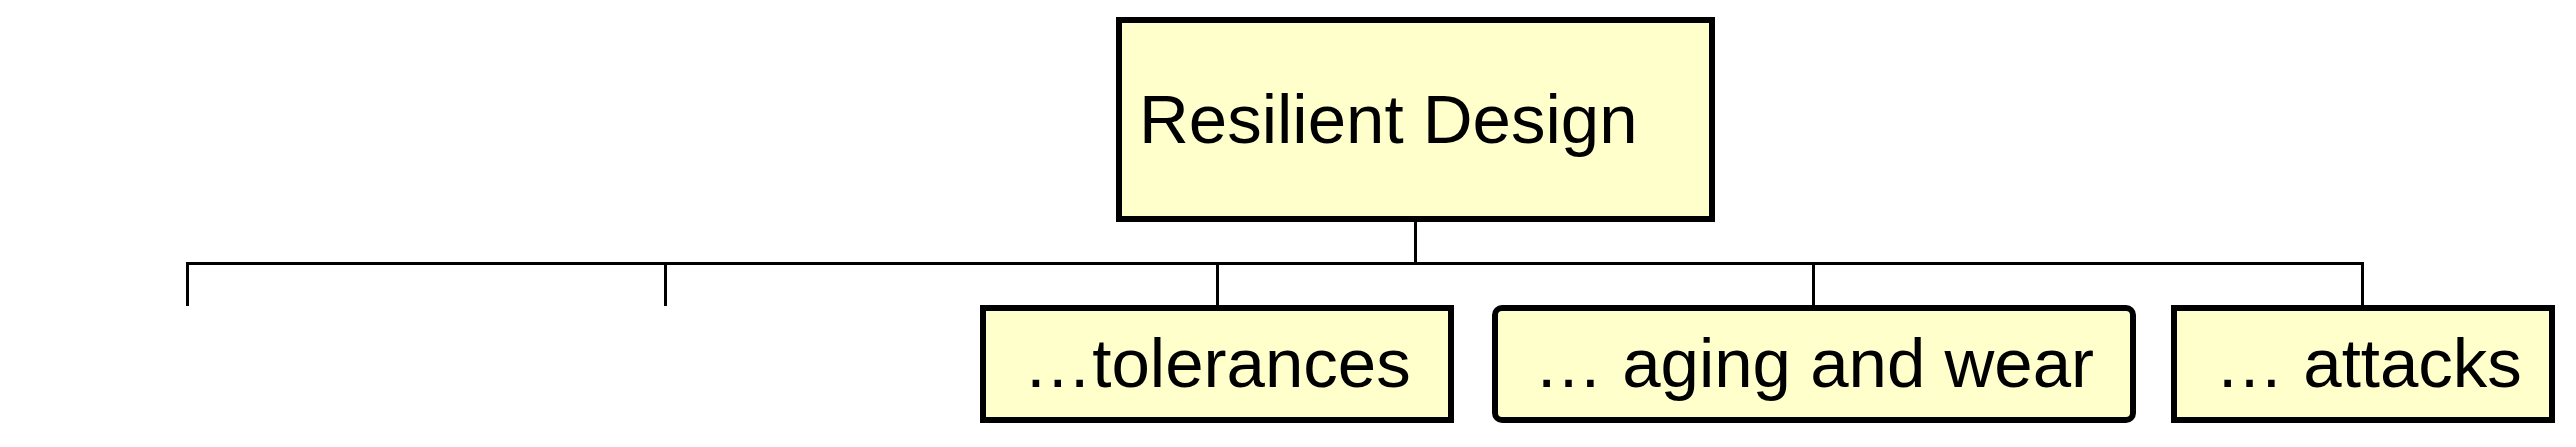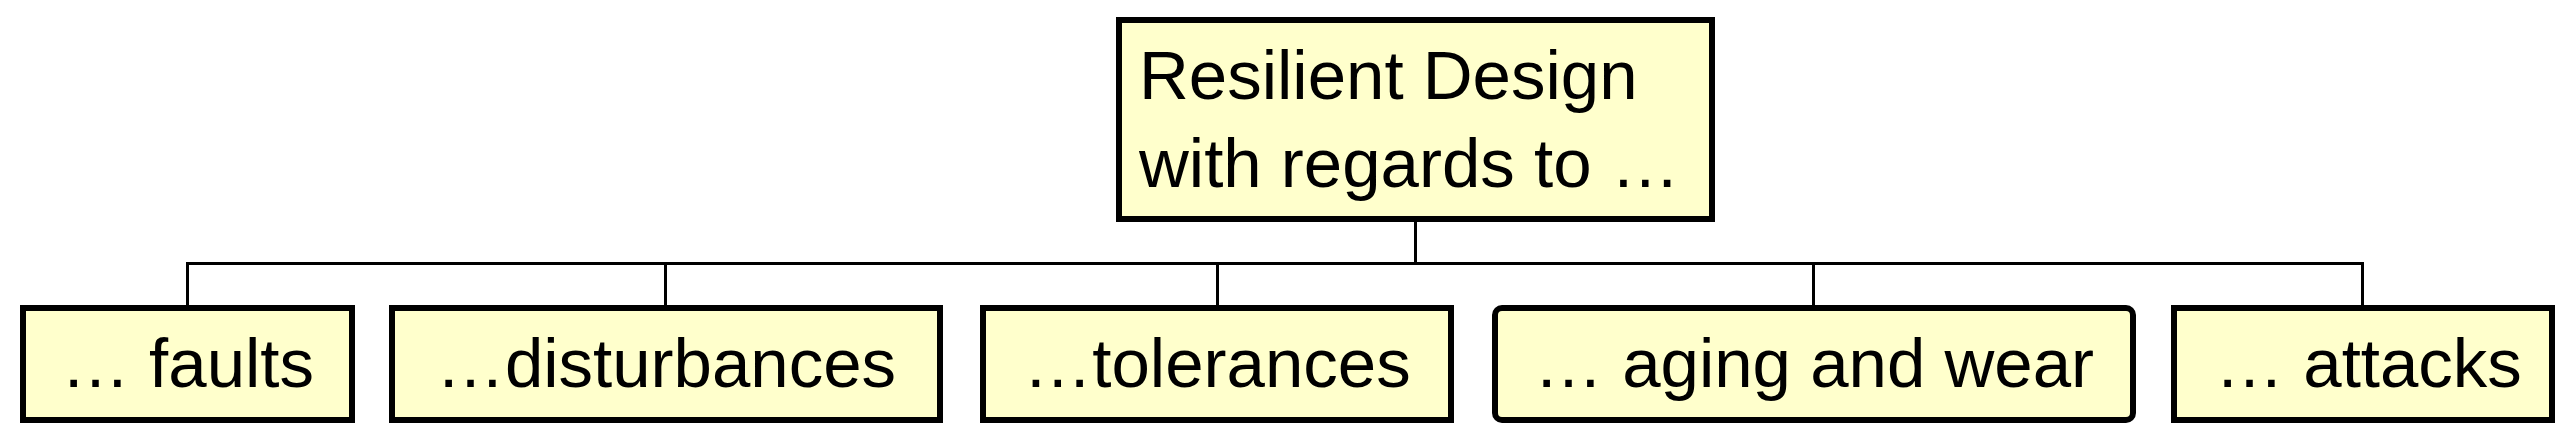--- a/index.html
+++ b/index.html
@@ -61,38 +61,31 @@
   .conn-drop-4 { left: 1812px; }
   .conn-drop-5 { left: 2361px; }
 </style>
 </head>
 <body>
 
 <div class="canvas">
 
   <div class="node node-root">
     <div>Resilient Design</div>
-    <div>with regards to …</div>
   </div>
 
   <div class="connector conn-root-stem"></div>
   <div class="connector conn-hline"></div>
   <div class="connector conn-drop conn-drop-1"></div>
   <div class="connector conn-drop conn-drop-2"></div>
   <div class="connector conn-drop conn-drop-3"></div>
   <div class="connector conn-drop conn-drop-4"></div>
   <div class="connector conn-drop conn-drop-5"></div>
 
-  <div class="node node-child node-c1">
-    <span>… faults</span>
-  </div>
 
-  <div class="node node-child node-c2">
-    <span>…disturbances</span>
-  </div>
 
   <div class="node node-child node-c3">
     <span>…tolerances</span>
   </div>
 
   <div class="node node-child node-c4">
     <span>… aging and wear</span>
   </div>
 
   <div class="node node-child node-c5">

